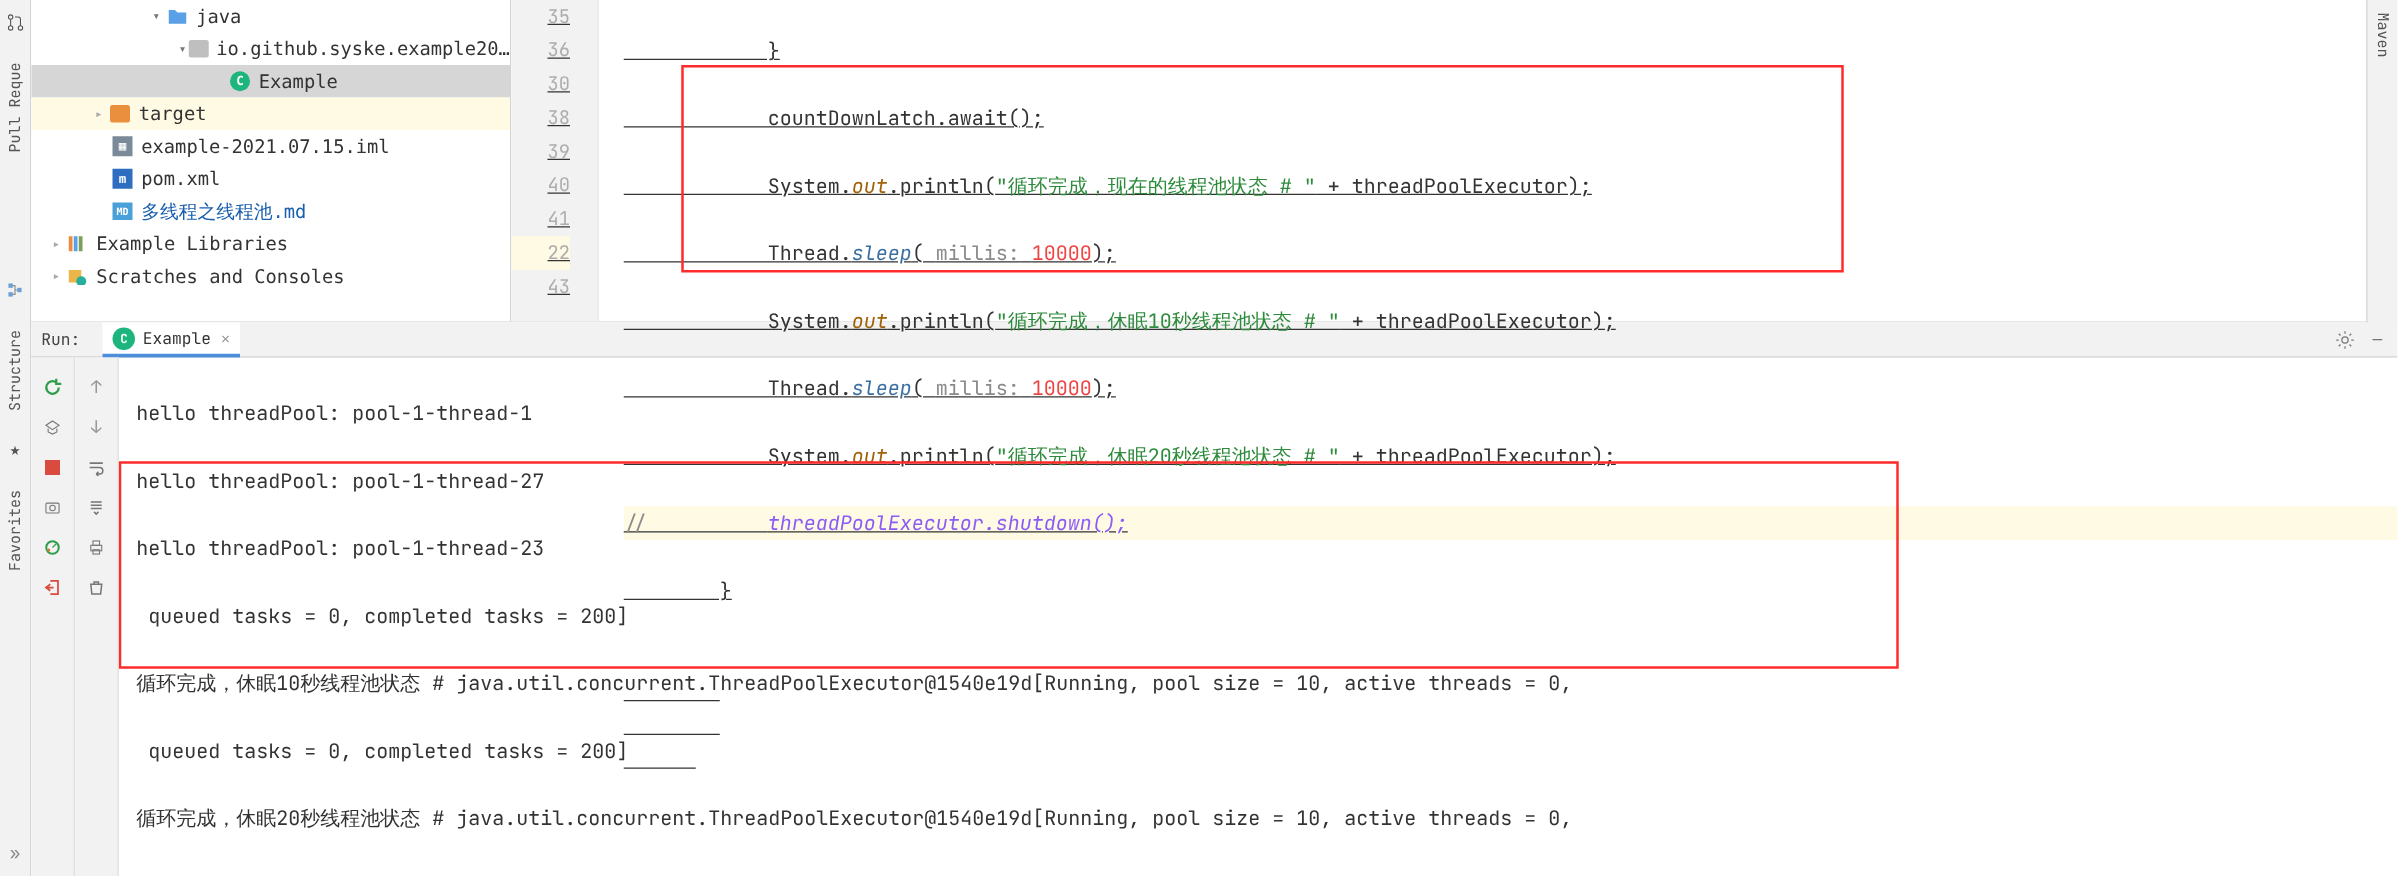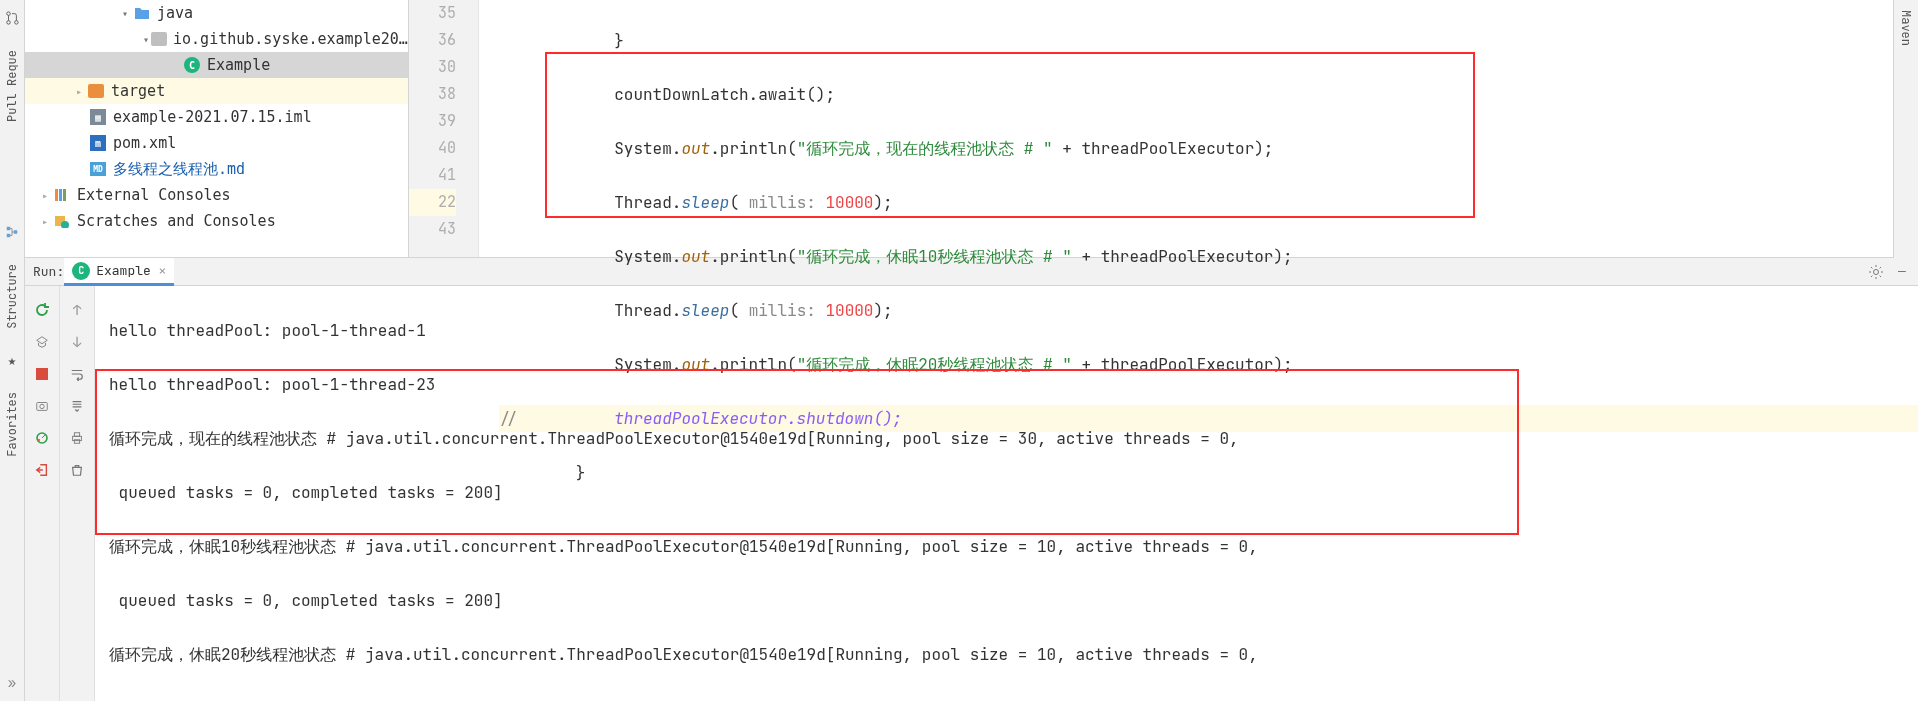--- a/index.html
+++ b/index.html
@@ -88,20 +88,21 @@
   .blue-link{ color:#195fae; }
 
   
   .editor {
     flex: 1;
     display: flex;
     font-family: "JetBrains Mono","Consolas",monospace;
     font-size: 16px;
     position: relative;
     background:#fff;
+    text-decoration:underline;
   }
   .gutter {
     width: 70px;
     background: #f2f2f2;
     text-align: right;
     color: #adadad;
     padding-right: 22px;
     border-right: 1px solid #e5e5e5;
     line-height: 27px;
     font-size: 15px;
@@ -145,21 +146,21 @@
   }
 
   
   .run-panel{
     flex:1;display:flex;flex-direction:column;background:#fff;
   }
   .run-header{
     height:28px;background:#f2f2f2;border-bottom:1px solid #d4d4d4;
     display:flex;align-items:center;padding:0 8px;font-size:13px;
   }
-  .run-header .lbl{color:#444;margin-right:0;}
+  .run-header .lbl{color:#444;margin-right:18px;}
   .run-tab{
     display:flex;align-items:center;padding:0 8px;height:28px;
     border-bottom:3px solid #4c8ed9;background:#fff;margin-bottom:-1px;
   }
   .run-tab .cls-icon{margin-right:6px;width:18px;height:18px;}
   .run-tab .x{margin-left:8px;color:#999;font-size:12px;}
   .run-header .spacer{flex:1;}
   .hdr-icon{width:16px;height:16px;margin-left:10px;color:#777;cursor:pointer;display:flex;align-items:center;justify-content:center;}
 
   .run-body{flex:1;display:flex;}
@@ -268,21 +269,21 @@
       </div>
       <div class="tree-row" style="padding-left:14px">
         <span class="chevron" style="color:#aaa">▸</span>
         <span class="tree-icon lib-icon">
           <svg width="16" height="14" viewBox="0 0 16 14">
               <rect x="1" y="1" width="3" height="12" fill="#f08a3c"></rect>
               <rect x="5" y="1" width="3" height="12" fill="#5aa0e6"></rect>
               <rect x="9" y="1" width="3" height="12" fill="#7aa05a"></rect>
             </svg>
         </span>
-        <span>External Consoles</span>
+        <span>Example Libraries</span>
       </div>
       <div class="tree-row" style="padding-left:14px">
         <span class="chevron" style="color:#aaa">▸</span>
         <span class="tree-icon scr-icon">
           <svg width="16" height="14" viewBox="0 0 16 14">
               <rect x="1" y="2" width="10" height="10" fill="#ecb54a"></rect>
               <circle cx="11" cy="11" r="4" fill="#27ae9d"></circle>
             </svg>
         </span>
         <span>Scratches and Consoles</span>
@@ -411,22 +412,22 @@
         </div>
         <div class="act-btn">
           <svg width="14" height="14" viewBox="0 0 16 16">
               <path d="M3 5h10l-1 9H4zM6 5V3h4v2" fill="none" stroke="#777" stroke-width="1.4"></path>
             </svg>
         </div>
       </div>
 
       <div class="console">
 <div>hello threadPool: pool-1-thread-1</div>
+<div>hello threadPool: pool-1-thread-27</div>
 <div>hello threadPool: pool-1-thread-23</div>
-<div>循环完成，现在的线程池状态 # java.util.concurrent.ThreadPoolExecutor@1540e19d[Running, pool size = 30, active threads = 0,</div>
 <div> queued tasks = 0, completed tasks = 200]</div>
 <div>循环完成，休眠10秒线程池状态 # java.util.concurrent.ThreadPoolExecutor@1540e19d[Running, pool size = 10, active threads = 0,</div>
 <div> queued tasks = 0, completed tasks = 200]</div>
 <div>循环完成，休眠20秒线程池状态 # java.util.concurrent.ThreadPoolExecutor@1540e19d[Running, pool size = 10, active threads = 0,</div>
 
         <div class="redbox2" style="left:0px; top:83px; width:1424px; height:166px;"></div>
       </div>
     </div>
   </div>
 

